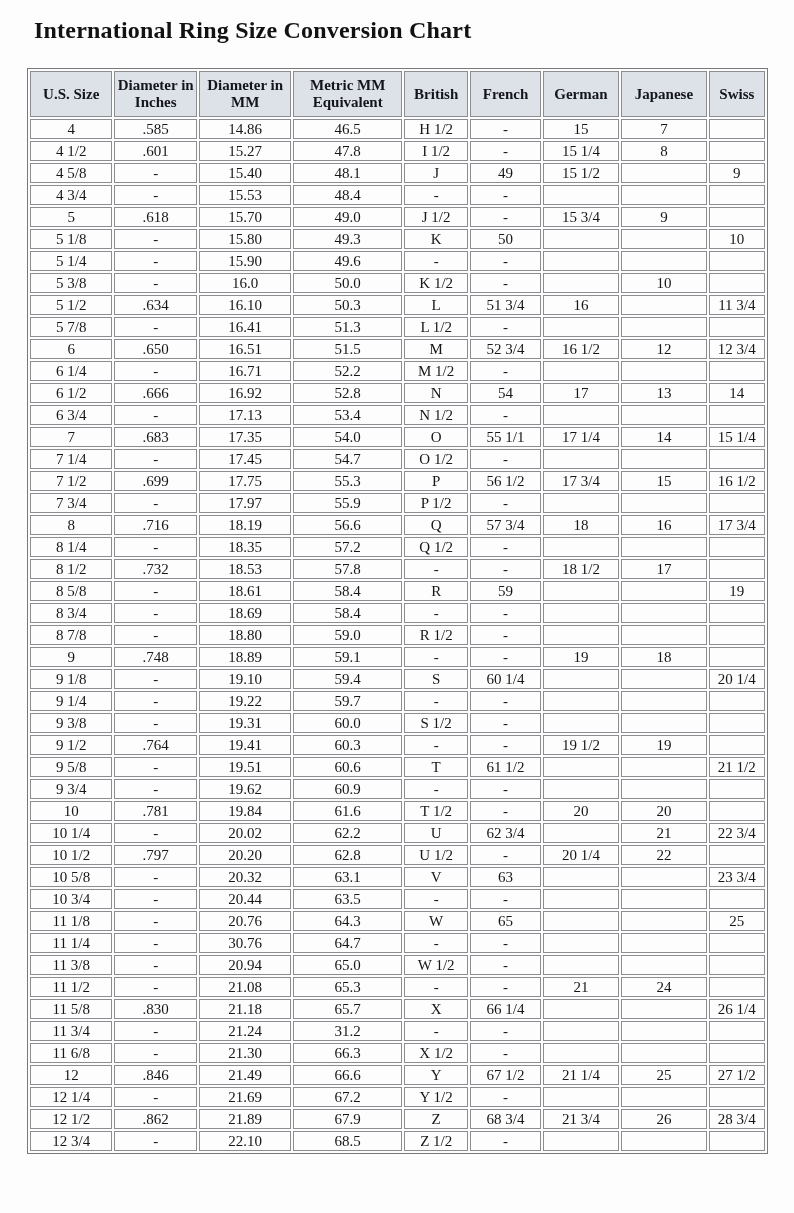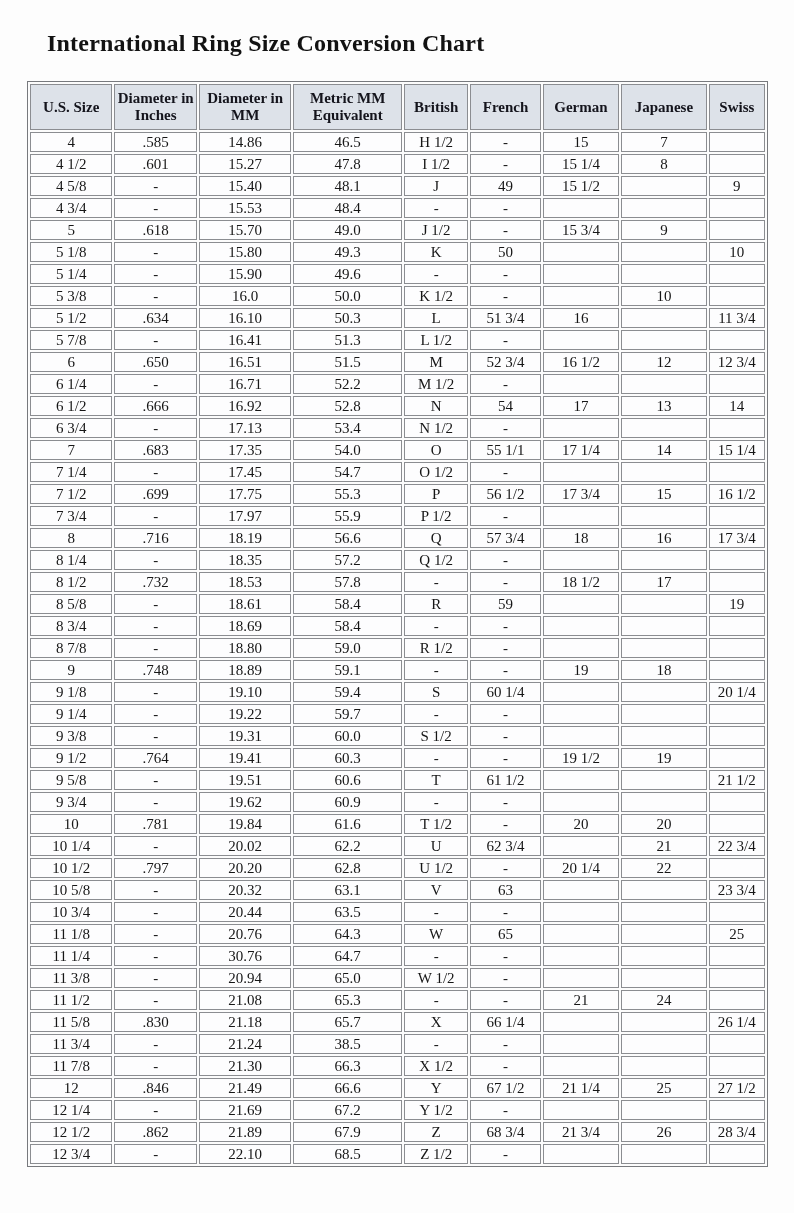--- a/index.html
+++ b/index.html
@@ -11,21 +11,21 @@
     overflow: hidden;
     font-family: "Liberation Serif", "DejaVu Serif", serif;
     color: #161616;
   }
   .page {
     position: relative;
     width: 794px;
     height: 1213px;
   }
   .page-title {
-    margin: 17px;
+    margin: 4px;
     padding: 13px 0 0 30px;
     font-size: 24px;
     font-weight: bold;
     letter-spacing: 0.2px;
     color: #121212;
     font-family: "Liberation Serif", "DejaVu Serif", serif;
   }
   table.ring-table {
     margin: 24px 0 0 27px;
     width: 741px;
@@ -551,29 +551,29 @@
           <td>X</td>
           <td>66 1/4</td>
           <td></td>
           <td></td>
           <td>26 1/4</td>
         </tr>
         <tr>
           <td>11 3/4</td>
           <td>-</td>
           <td>21.24</td>
-          <td>38.5</td>
-          <td>-</td>
-          <td>-</td>
-          <td></td>
-          <td></td>
-          <td></td>
-        </tr>
-        <tr>
-          <td>11 7/8</td>
+          <td>31.2</td>
+          <td>-</td>
+          <td>-</td>
+          <td></td>
+          <td></td>
+          <td></td>
+        </tr>
+        <tr>
+          <td>11 6/8</td>
           <td>-</td>
           <td>21.30</td>
           <td>66.3</td>
           <td>X 1/2</td>
           <td>-</td>
           <td></td>
           <td></td>
           <td></td>
         </tr>
         <tr>

